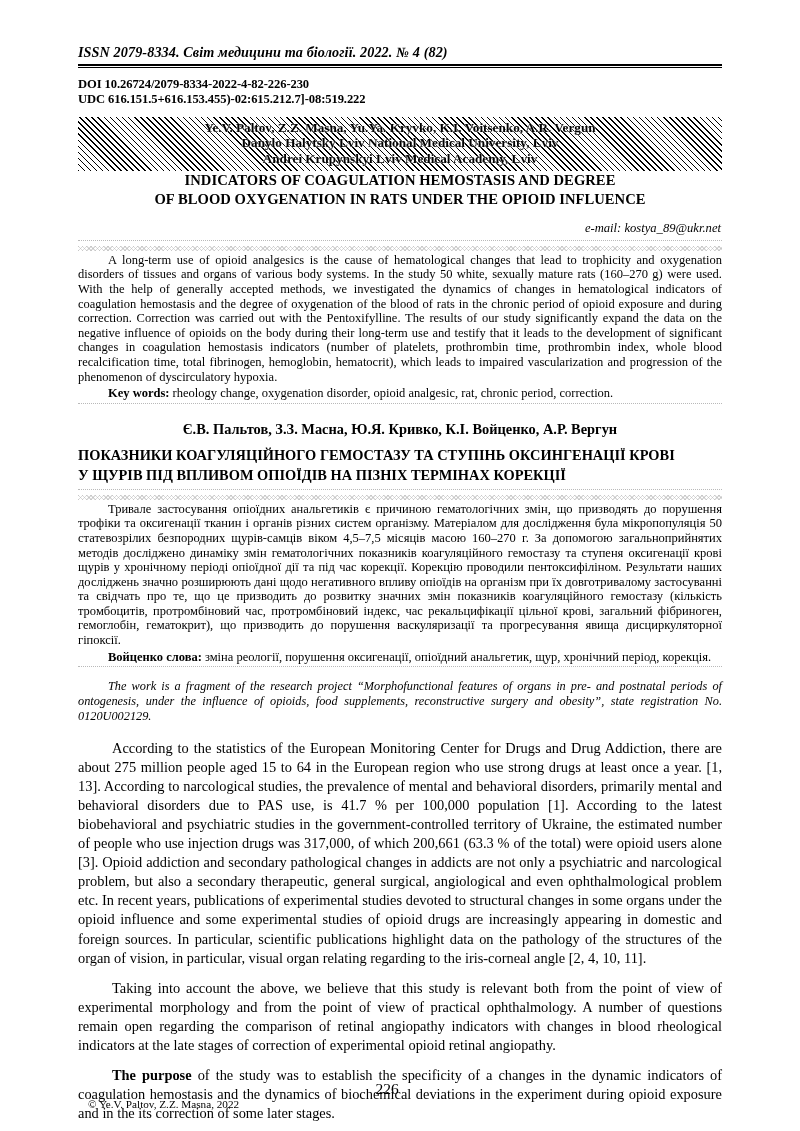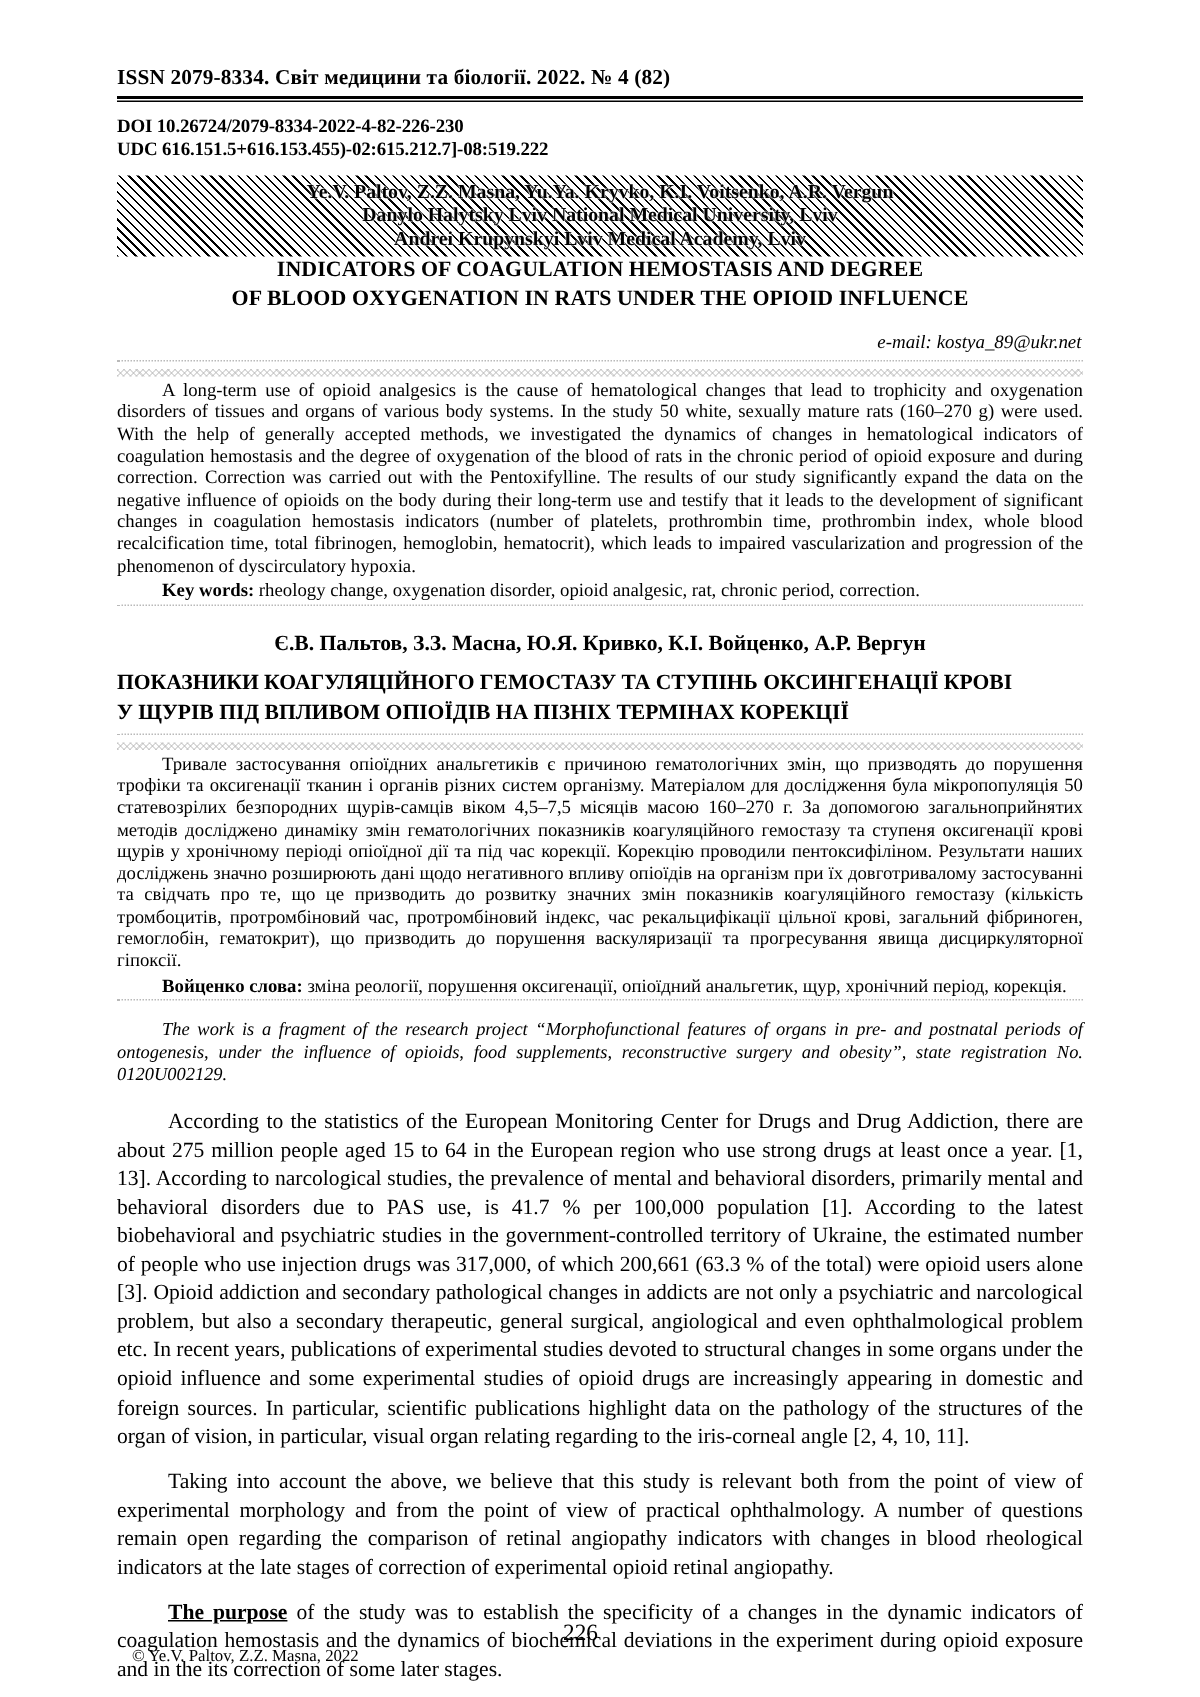--- a/index.html
+++ b/index.html
@@ -24,20 +24,21 @@
   }
   .content {
     position: absolute;
     left: 78px;
     top: 44px;
     width: 644px;
   }
 
   
   .running-head {
+    font-style: italic;
     font-weight: bold;
     font-size: 14.2px;
     letter-spacing: 0.1px;
     padding-bottom: 3px;
   }
   .rule-double {
     border-bottom: 2.4px solid #000;
     margin-bottom: 1px;
   }
   .rule-thin {
@@ -153,21 +154,21 @@
 
   
   .body-p {
     font-size: 14.4px;
     line-height: 19.1px;
     text-align: justify;
     text-indent: 34px;
     margin: 11px 0 0 0;
   }
   .body-p.first { margin-top: 15px; }
-  .body-p b { font-weight: bold; text-decoration: underline; }
+  .body-p b { font-weight: bold; }
 
   
   .copyright {
     position: absolute;
     left: 88px;
     top: 1098px;
     font-size: 11.2px;
   }
   .page-number {
     position: absolute;

